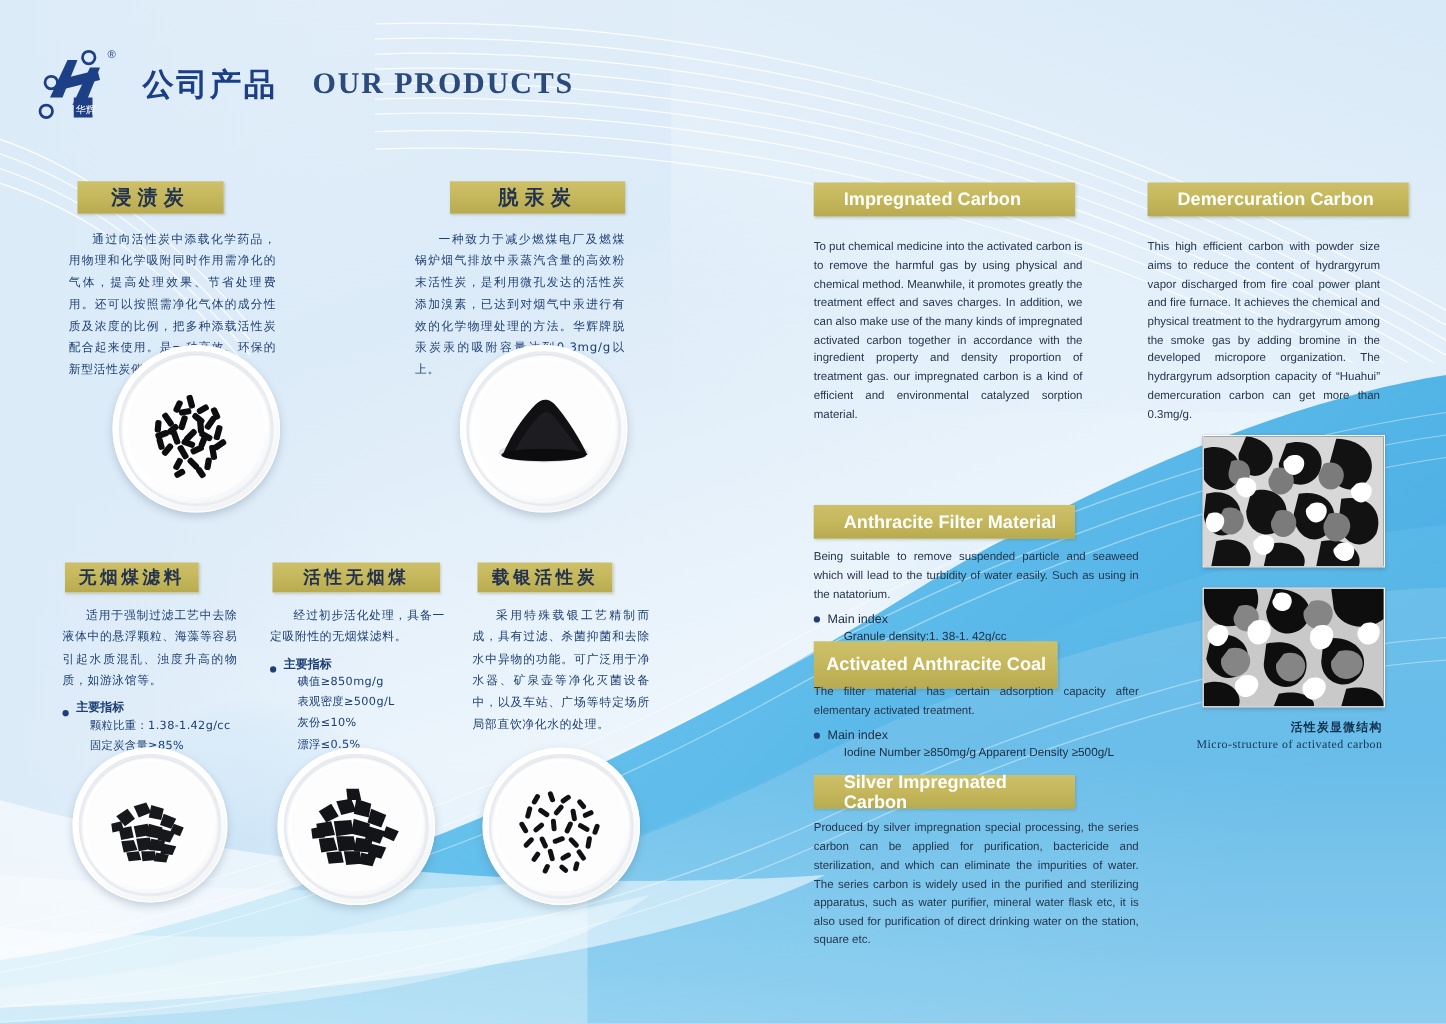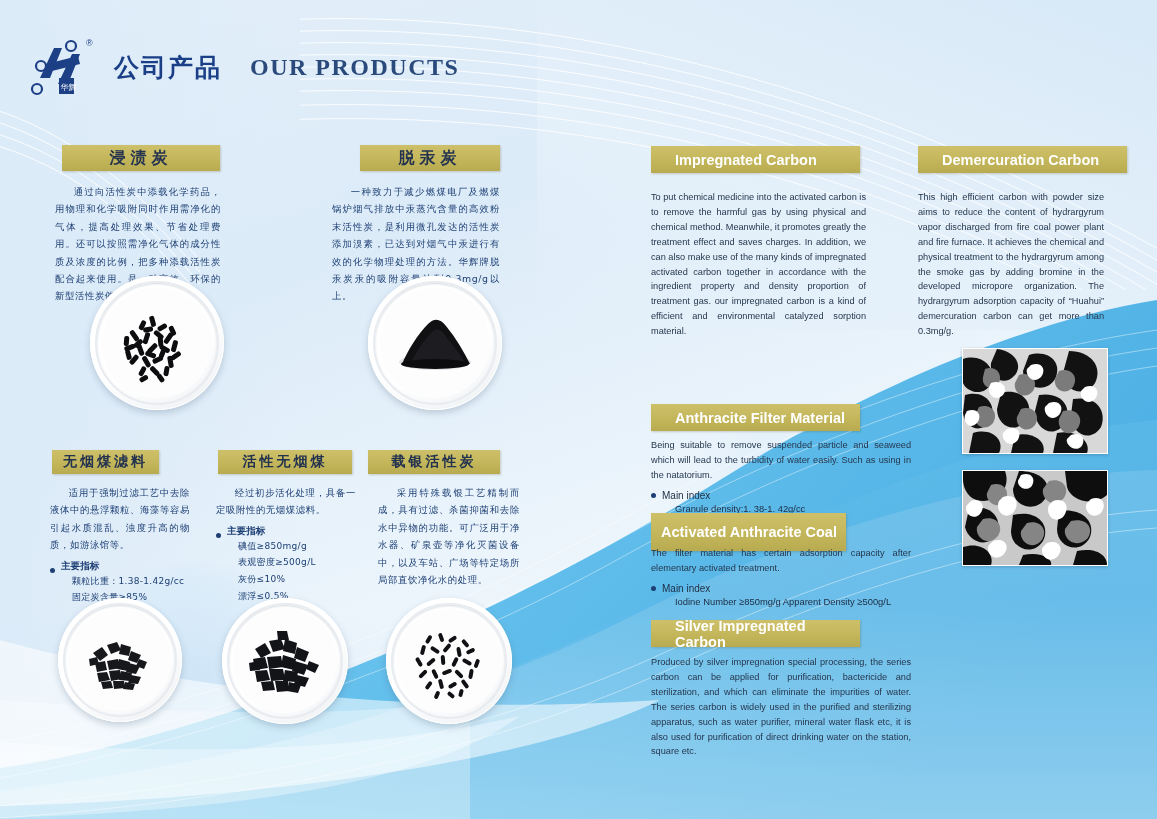--- a/index.html
+++ b/index.html
@@ -189,21 +189,21 @@
         </g>
         <text x="58" y="12" font-family="Liberation Sans, sans-serif" font-size="9" fill="#1d3f86">®</text>
         <rect x="31" y="44" width="15" height="16" fill="#1d3f86"></rect>
         <text x="32.5" y="56" font-family="DejaVu Sans, sans-serif" font-size="8" fill="#ffffff">华辉</text>
       </svg>
     </div>
     <div class="brand-cn">公司产品</div>
     <div class="brand-en">OUR PRODUCTS</div>
   </div>
 
-  <div class="gold-bar cn" style="position:absolute;left:62px;top:145px;width:158px;height:26px;">
+  <div class="gold-bar cn" style="position:absolute;left:62px;top:145px;width:117px;height:26px;">
     <span>浸渍炭</span>
   </div>
   <div class="cn-body" style="position:absolute;left:55px;top:183px;width:166px;">
     <span class="indent">通过向活性炭中添载化学药品，用物理和化学吸附同时作用需净化的气体，提高处理效果、节省处理费用。还可以按照需净化气体的成分性质及浓度的比例，把多种添载活性炭配合起来使用。是一种高效、环保的新型活性炭催化吸附材料。</span>
   </div>
 
   <div class="dish" style="left:90px;top:276px;width:134px;height:134px;">
     <div class="dish-ring" style="left:5px;top:5px;right:5px;bottom:5px;"></div>
     <div class="dish-inner" style="left:12px;top:12px;width:110px;height:110px;">
       <svg width="110" height="110" viewBox="0 0 110 110">
@@ -346,21 +346,21 @@
           <polygon points="42,72 55,72 56,82 44,83"></polygon>
           <polygon points="56,73 68,76 65,84 54,82"></polygon>
           <polygon points="16,54 25,52 27,61 17,62"></polygon>
           <polygon points="76,52 86,56 82,64 73,60"></polygon>
           <polygon points="44,22 54,22 56,31 45,31"></polygon>
         </g>
       </svg>
     </div>
   </div>
 
-  <div class="gold-bar cn" style="position:absolute;left:368px;top:450px;width:132px;height:24px;font-size:14px;letter-spacing:3px;">
+  <div class="gold-bar cn" style="position:absolute;left:382px;top:450px;width:108px;height:24px;font-size:14px;letter-spacing:3px;">
     <span>载银活性炭</span>
   </div>
   <div style="position:absolute;left:378px;top:484px;width:142px;">
     <div class="cn-body">
       <span class="indent">采用特殊载银工艺精制而成，具有过滤、杀菌抑菌和去除水中异物的功能。可广泛用于净水器、矿泉壶等净化灭菌设备中，以及车站、广场等特定场所局部直饮净化水的处理。</span>
     </div>
   </div>
 
   <div class="dish" style="left:386px;top:598px;width:126px;height:126px;">
     <div class="dish-ring" style="left:5px;top:5px;right:5px;bottom:5px;"></div>
@@ -502,14 +502,18 @@
         <path d="M90 30 C 102 26 108 36 100 46 C 90 54 82 42 86 34 Z"></path>
         <path d="M8 30 C 18 26 24 36 16 44 C 8 50 0 40 4 34 Z"></path>
         <path d="M30 70 C 42 66 48 76 40 84 C 30 92 22 80 26 74 Z"></path>
         <path d="M84 72 C 96 68 102 78 94 86 C 84 94 76 82 80 76 Z"></path>
         <path d="M128 28 C 140 24 144 34 138 42 C 128 50 120 38 124 32 Z"></path>
         <path d="M58 4 C 68 0 74 8 68 16 C 60 22 52 12 56 8 Z"></path>
       </g>
     </svg>
   </div>
 
+  <div class="micro-cap" style="left:900px;top:576px;width:206px;">
+    <div class="cn">活性炭显微结构</div>
+    <div class="en">Micro-structure of activated carbon</div>
+  </div>
 
 </div>
 
 </body></html>

